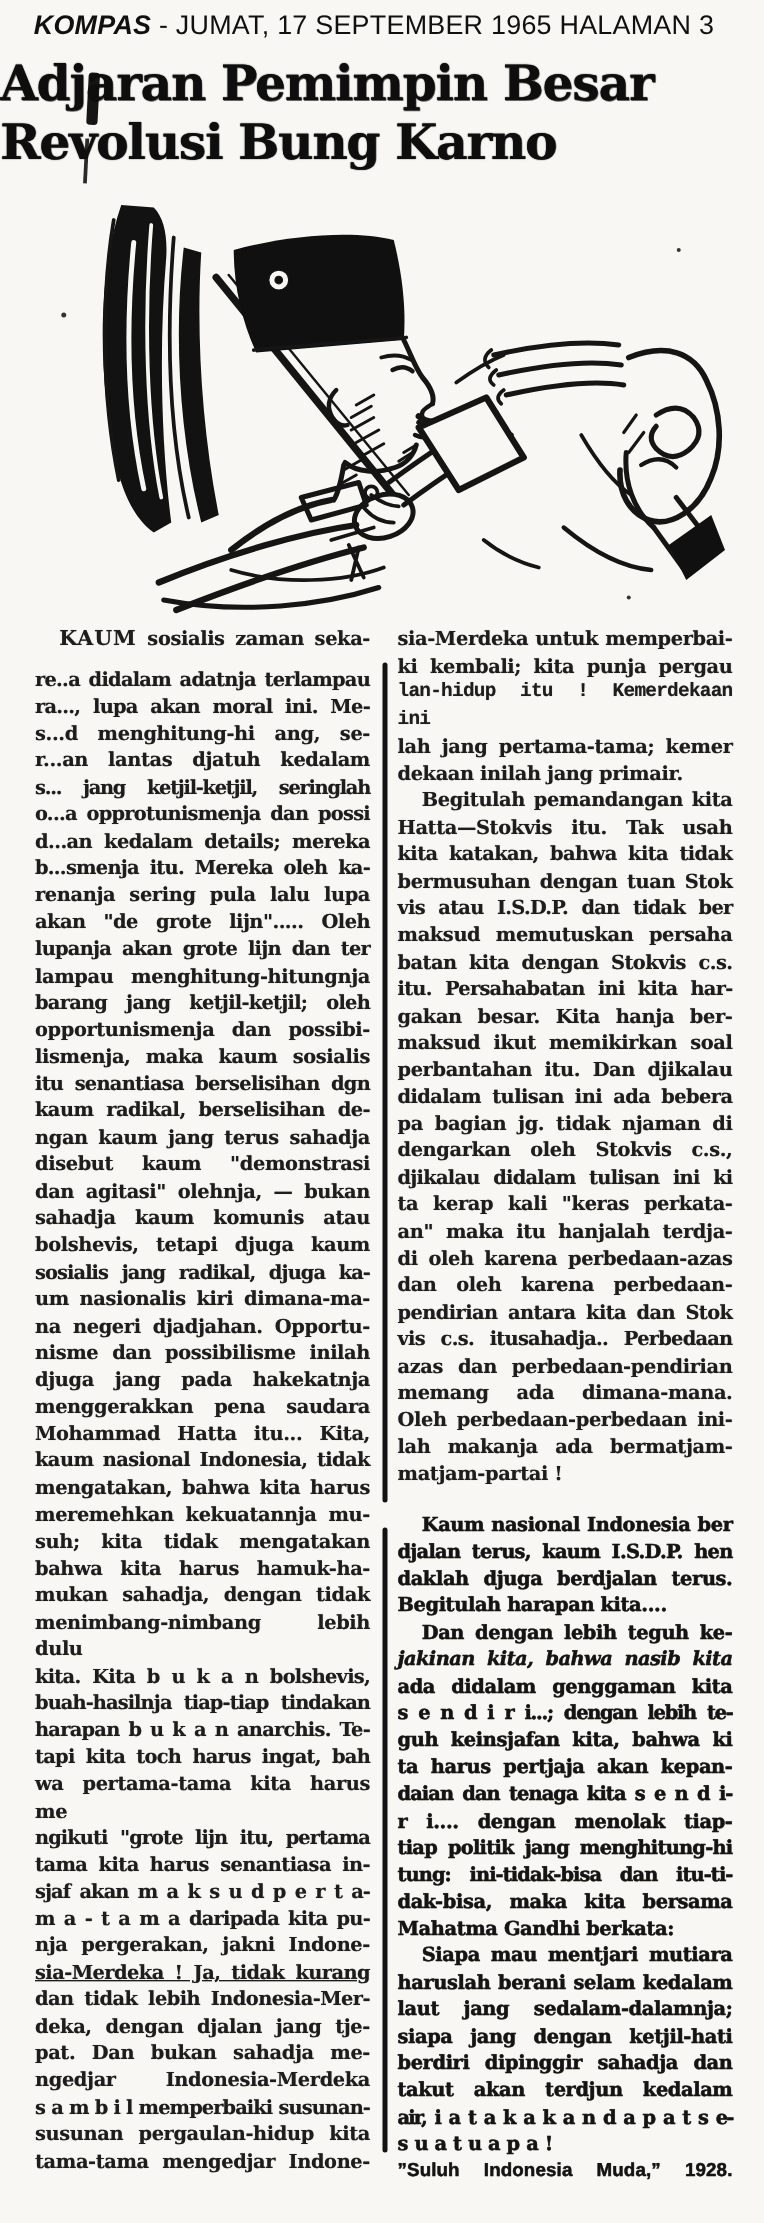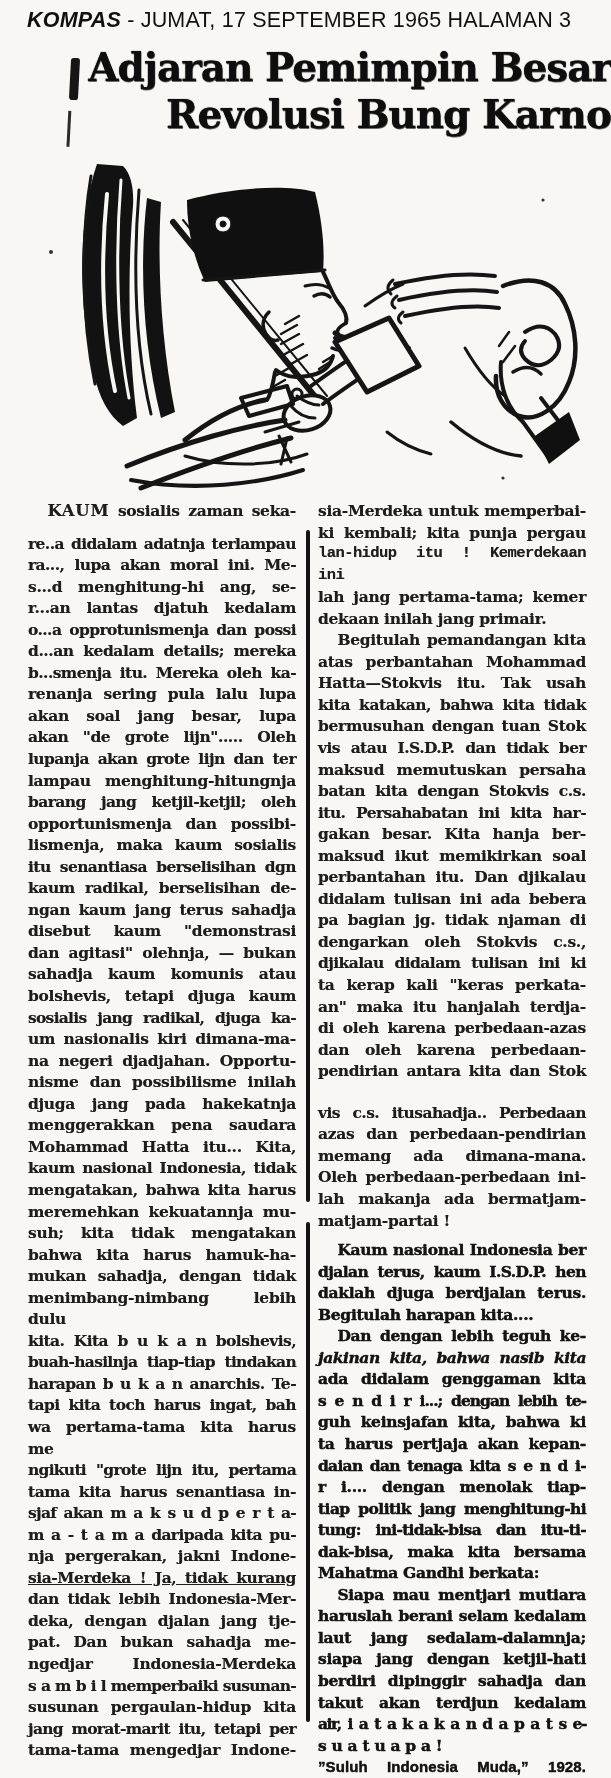--- a/index.html
+++ b/index.html
@@ -18,21 +18,21 @@
     position:absolute; left:27px; top:7px;
     font-family:"Liberation Sans", sans-serif;
     font-size:21.5px; line-height:26px; color:#101010;
     white-space:nowrap; letter-spacing:0.2px;
   }
   .brand { font-weight:bold; font-style:italic; }
 
   
   .headline {
     position:absolute; left:0; right:0; top:44px;
-    text-align:right;
+    text-align:left;
     font-family:"DejaVu Serif", serif;
     font-weight:bold; font-size:39px; line-height:47px;
     letter-spacing:-1px; color:#0e0e0e;
     text-shadow:0 0 1px rgba(10,10,10,0.9), 0.5px 0.5px 0 rgba(10,10,10,0.55);
   }
   .smudge {
     position:absolute; left:70px; top:58px; width:9px; height:42px;
     background:#161616; border-radius:3px; transform:rotate(3deg);
     box-shadow:-3px 50px 0 -3px #2a2a2a;
   }
@@ -50,21 +50,21 @@
     color:#1d1d1d;
     text-shadow:0 0 0.6px rgba(20,20,20,0.55);
   }
   .col-left  { left:0; }
   .col-right { left:290px; }
 
   .ln { text-align:justify; text-align-last:justify; min-height:21.55px; }
   .ln-last { text-align-last:left; }
   .ln-breakafter { margin-bottom:11px; }
   .para-indent .ln:first-child { text-indent:1.25em; }
-  .para-gap { margin-top:8px; }
+  .para-gap { margin-top:19px; }
   .para-heavy { -webkit-text-stroke:0.35px #171717; color:#141414; }
   .citation .ln {
     font-family:"Liberation Sans", sans-serif;
     font-size:15px; letter-spacing:0.1px;
   }
   .lead-word { font-size:1.06em; letter-spacing:0.8px; }
 
   
   .rule { position:absolute; left:278px; width:4px; background:#131313; border-radius:2px; }
   .rule-a { top:30px;  height:672px; }
@@ -178,25 +178,25 @@
   <div class="columns">
     <div class="rule rule-a"></div>
     <div class="rule rule-b"></div>
     <div class="col col-left">
         <div class="para para-indent">
           <div class="ln ln-breakafter"><strong class="lead-word">KAUM</strong> sosialis zaman seka-</div>
           <div class="ln" style="letter-spacing: -0.58px;">re..a didalam adatnja terlampau</div>
           <div class="ln" style="letter-spacing: -0.58px;">ra..., lupa akan moral ini. Me-</div>
           <div class="ln">s...d menghitung-hi ang, se-</div>
           <div class="ln">r...an lantas djatuh kedalam</div>
+          <div class="ln" style="letter-spacing: -1px;">s... jang ketjil-ketjil, seringlah</div>
           <div class="ln" style="letter-spacing: -0.58px;">o...a opprotunismenja dan possi</div>
           <div class="ln" style="letter-spacing: -0.44px;">d...an kedalam details; mereka</div>
           <div class="ln" style="letter-spacing: -0.58px;">b...smenja itu. Mereka oleh ka-</div>
           <div class="ln">renanja sering pula lalu lupa</div>
-          <div class="ln">akan soal jang besar, lupa</div>
           <div class="ln" style="letter-spacing: -0.44px;">akan "de grote lijn"..... Oleh</div>
           <div class="ln" style="letter-spacing: -0.58px;">lupanja akan grote lijn dan ter</div>
           <div class="ln">lampau menghitung-hitungnja</div>
           <div class="ln" style="letter-spacing: -0.58px;">barang jang ketjil-ketjil; oleh</div>
           <div class="ln">opportunismenja dan possibi-</div>
           <div class="ln">lismenja, maka kaum sosialis</div>
           <div class="ln" style="letter-spacing: -0.58px;">itu senantiasa berselisihan dgn</div>
           <div class="ln" style="letter-spacing: -0.44px;">kaum radikal, berselisihan de-</div>
           <div class="ln">ngan kaum jang terus sahadja</div>
           <div class="ln">disebut kaum "demonstrasi</div>
@@ -227,55 +227,53 @@
           <div class="ln" style="letter-spacing: -0.72px;">sjaf akan m a k s u d p e r t a-</div>
           <div class="ln" style="letter-spacing: -0.58px;">m a - t a m a daripada kita pu-</div>
           <div class="ln">nja pergerakan, jakni Indone-</div>
           <div class="ln" style="letter-spacing: -0.44px; text-decoration: underline;">sia-Merdeka ! Ja, tidak kurang</div>
           <div class="ln" style="letter-spacing: -0.44px;">dan tidak lebih Indonesia-Mer-</div>
           <div class="ln">deka, dengan djalan jang tje-</div>
           <div class="ln">pat. Dan bukan sahadja me-</div>
           <div class="ln">ngedjar Indonesia-Merdeka</div>
           <div class="ln" style="letter-spacing: -0.72px;">s a m b i l memperbaiki susunan-</div>
           <div class="ln">susunan pergaulan-hidup kita</div>
-          <div class="ln" style="letter-spacing: -0.72px;">jang morat-marit itu, tetapi per</div>
           <div class="ln">tama-tama mengedjar Indone-</div>
         </div>
       </div>
     <div class="col col-right">
         <div class="para">
           <div class="ln">sia-Merdeka untuk memperbai-</div>
           <div class="ln">ki kembali; kita punja pergau</div>
           <div class="ln" style="letter-spacing: -0.58px; font-family: Liberation Mono, monospace;">lan-hidup itu ! Kemerdekaan ini</div>
           <div class="ln">lah jang pertama-tama; kemer</div>
           <div class="ln ln-last">dekaan inilah jang primair.</div>
         </div>
         <div class="para para-indent">
           <div class="ln">Begitulah pemandangan kita</div>
-          <div class="ln">atas perbantahan Mohammad</div>
           <div class="ln">Hatta—Stokvis itu. Tak usah</div>
           <div class="ln" style="letter-spacing: -0.44px;">kita katakan, bahwa kita tidak</div>
           <div class="ln">bermusuhan dengan tuan Stok</div>
           <div class="ln" style="letter-spacing: -0.58px;">vis atau I.S.D.P. dan tidak ber</div>
           <div class="ln">maksud memutuskan persaha</div>
           <div class="ln" style="letter-spacing: -0.44px;">batan kita dengan Stokvis c.s.</div>
           <div class="ln" style="letter-spacing: -0.58px;">itu. Persahabatan ini kita har-</div>
           <div class="ln">gakan besar. Kita hanja ber-</div>
           <div class="ln">maksud ikut memikirkan soal</div>
           <div class="ln">perbantahan itu. Dan djikalau</div>
           <div class="ln" style="letter-spacing: -0.44px;">didalam tulisan ini ada bebera</div>
           <div class="ln">pa bagian jg. tidak njaman di</div>
           <div class="ln">dengarkan oleh Stokvis c.s.,</div>
           <div class="ln" style="letter-spacing: -0.58px;">djikalau didalam tulisan ini ki</div>
           <div class="ln">ta kerap kali "keras perkata-</div>
           <div class="ln">an" maka itu hanjalah terdja-</div>
           <div class="ln">di oleh karena perbedaan-azas</div>
           <div class="ln">dan oleh karena perbedaan-</div>
           <div class="ln" style="letter-spacing: -0.44px;">pendirian antara kita dan Stok</div>
-          <div class="ln" style="letter-spacing: -0.58px; margin-top: 20px;">vis c.s. itusahadja.. Perbedaan</div>
+          <div class="ln" style="letter-spacing: -0.58px;">vis c.s. itusahadja.. Perbedaan</div>
           <div class="ln">azas dan perbedaan-pendirian</div>
           <div class="ln">memang ada dimana-mana.</div>
           <div class="ln">Oleh perbedaan-perbedaan ini-</div>
           <div class="ln">lah makanja ada bermatjam-</div>
           <div class="ln ln-last">matjam-partai !</div>
         </div>
         <div class="para para-indent para-heavy para-gap">
           <div class="ln">Kaum nasional Indonesia ber</div>
           <div class="ln" style="letter-spacing: -0.58px;">djalan terus, kaum I.S.D.P. hen</div>
           <div class="ln">daklah djuga berdjalan terus.</div>

